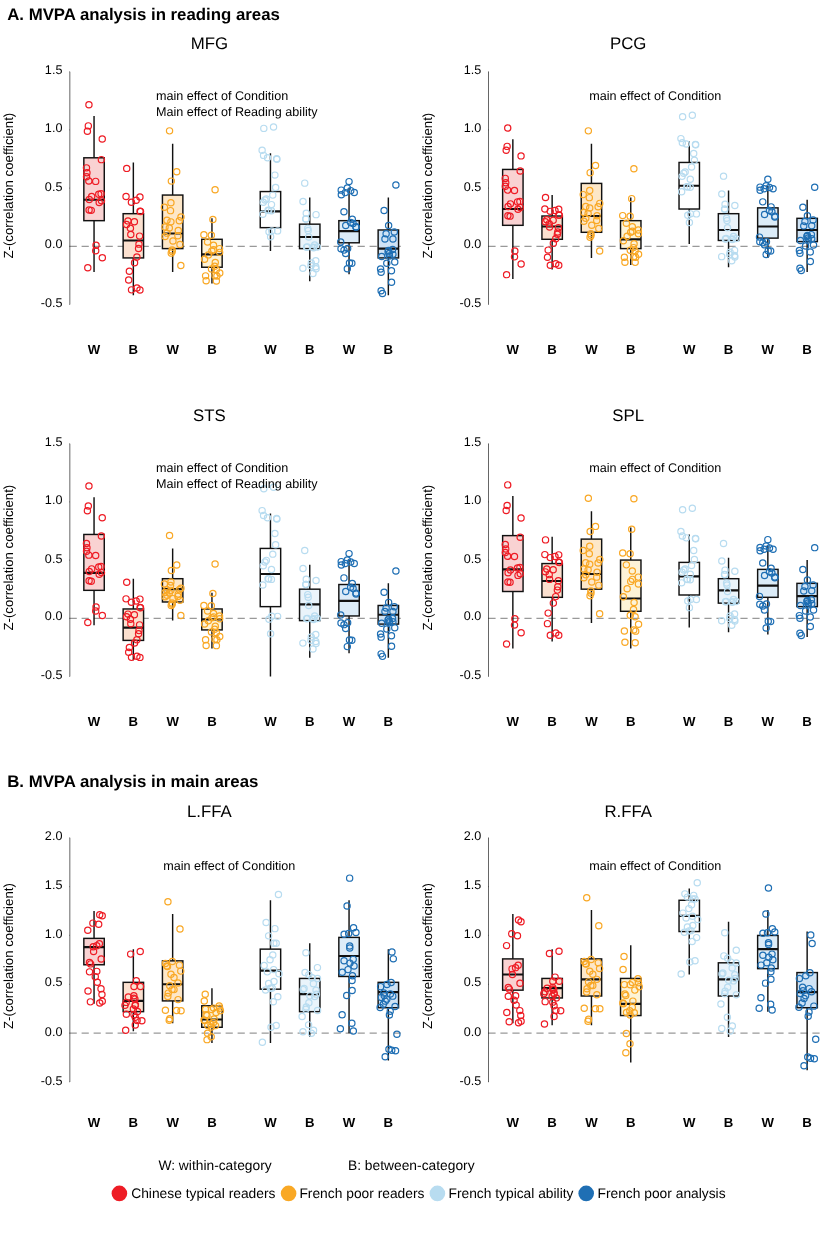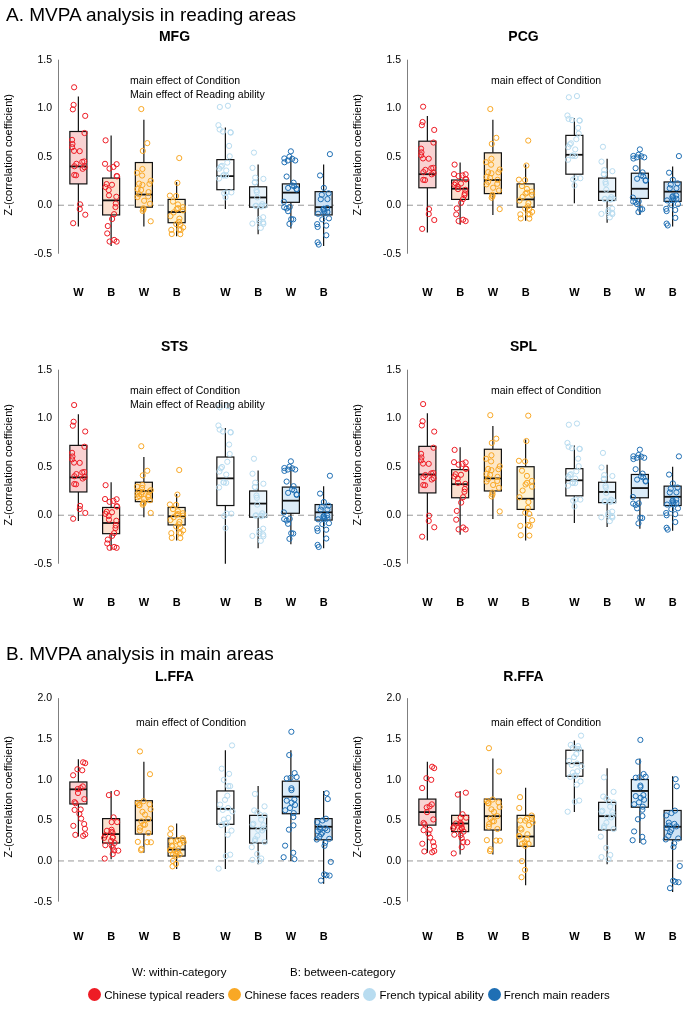--- a/index.html
+++ b/index.html
@@ -1,21 +1,21 @@
 <!DOCTYPE html>
 <html><head>
 <meta charset="utf-8">
 <style>
   html,body{margin:0;padding:0;background:#ffffff;}
   body{width:698px;height:1030px;font-family:"Liberation Sans",sans-serif;color:#000;position:relative;overflow:hidden;}
-  .section-title{font-size:19px;font-weight:normal;text-align:center;}
+  .section-title{font-size:14px;font-weight:bold;text-align:center;}
   #secA{position:absolute;left:6px;top:4px;}
   #secB{position:absolute;left:6px;top:643px;}
   .panel{position:absolute;}
-  .panel-title{position:absolute;width:100%;text-align:center;font-size:14px;font-weight:bold;top:0;}
+  .panel-title{position:absolute;width:100%;text-align:center;font-size:14px;font-weight:normal;top:0;}
   .ylabel{position:absolute;left:-2px;top:0;writing-mode:vertical-rl;transform:rotate(180deg);font-size:11px;white-space:nowrap;}
   .ytick{position:absolute;font-size:10.5px;text-align:right;width:34px;}
   .xtick{position:absolute;font-size:11px;font-weight:bold;text-align:center;width:28px;}
   .annot{position:absolute;font-size:10.5px;white-space:nowrap;padding-left:24px;}
   svg{display:block;}
   .legend{position:absolute;left:0;top:988px;width:698px;display:flex;align-items:center;justify-content:center;gap:4px;font-size:11.5px;}
   .legend-item{display:flex;align-items:center;gap:3px;}
   .dot{width:13px;height:13px;border-radius:50%;display:inline-block;}
   .catlabel{position:absolute;font-size:11.5px;}
 </style>
@@ -1541,23 +1541,23 @@
 <div class="catlabel" style="left:132px;top:966px;">W: within-category</div>
 <div class="catlabel" style="left:290px;top:966px;">B: between-category</div>
 
 <div class="legend" id="legend">
     <div class="legend-item">
       <span class="dot" style="background: rgb(238, 28, 37);"></span>
       <span>Chinese typical readers</span>
     </div>
     <div class="legend-item">
       <span class="dot" style="background: rgb(249, 168, 37);"></span>
-      <span>Chinese faces readers</span>
+      <span>French poor readers</span>
     </div>
     <div class="legend-item">
       <span class="dot" style="background: rgb(184, 220, 240);"></span>
       <span>French typical ability</span>
     </div>
     <div class="legend-item">
       <span class="dot" style="background: rgb(31, 111, 180);"></span>
-      <span>French main readers</span>
+      <span>French poor analysis</span>
     </div>
   </div>
 
 </body></html>

